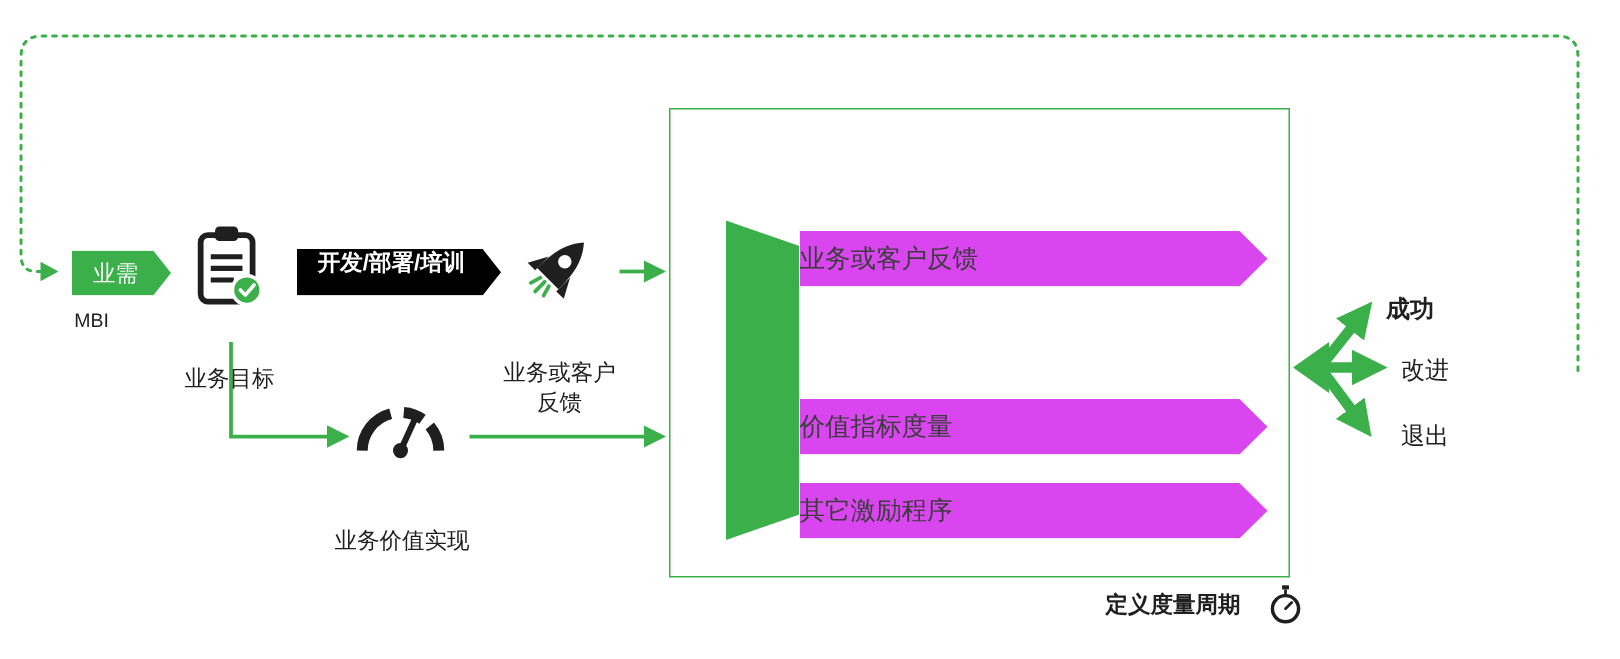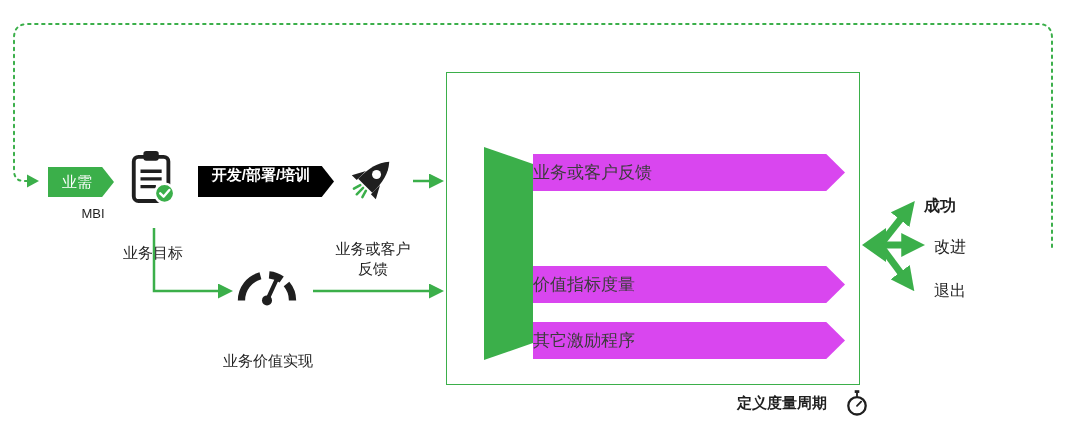--- a/index.html
+++ b/index.html
@@ -66,21 +66,21 @@
       <polygon points="862,245 886,228 886,262" fill="#3BAF4A"></polygon>
       <path d="M880 245 L903 216" stroke="#3BAF4A" stroke-width="7" fill="none" marker-end="url(#ah-thick)"></path>
       <path d="M880 245 L906 245" stroke="#3BAF4A" stroke-width="7" fill="none" marker-end="url(#ah-thick)"></path>
       <path d="M880 245 L903 276" stroke="#3BAF4A" stroke-width="7" fill="none" marker-end="url(#ah-thick)"></path>
     </g>
   </svg>
 
   <div class="abs node pentagon" style="left:48px;top:167px;width:66px;height:30px;">
     <span>业需</span>
   </div>
-  <div class="abs node mbi" style="left:64px;top:206px;width:58px;">MBI</div>
+  <div class="abs node mbi" style="left:32px;top:206px;width:58px;">MBI</div>
 
   <svg class="abs node" style="left:128px;top:149px;" width="50" height="56" viewBox="0 0 52 58">
     <rect x="6" y="8" width="36" height="46" rx="5" fill="#ffffff" stroke="#1F1F1F" stroke-width="4"></rect>
     <rect x="16" y="2" width="16" height="10" rx="3" fill="#1F1F1F"></rect>
     <path d="M13 23 H35 M13 31 H35 M13 39 H29" stroke="#1F1F1F" stroke-width="3.5"></path>
     <circle cx="38" cy="46" r="10" fill="#3BAF4A" stroke="#ffffff" stroke-width="2.5"></circle>
     <path d="M33.5 46 L37 49.5 L43 42.5" stroke="#ffffff" stroke-width="2.5" fill="none" stroke-linecap="round" stroke-linejoin="round"></path>
   </svg>
   <div class="abs node small-label" style="left:112px;top:208px;width:82px;">业务目标</div>
 

